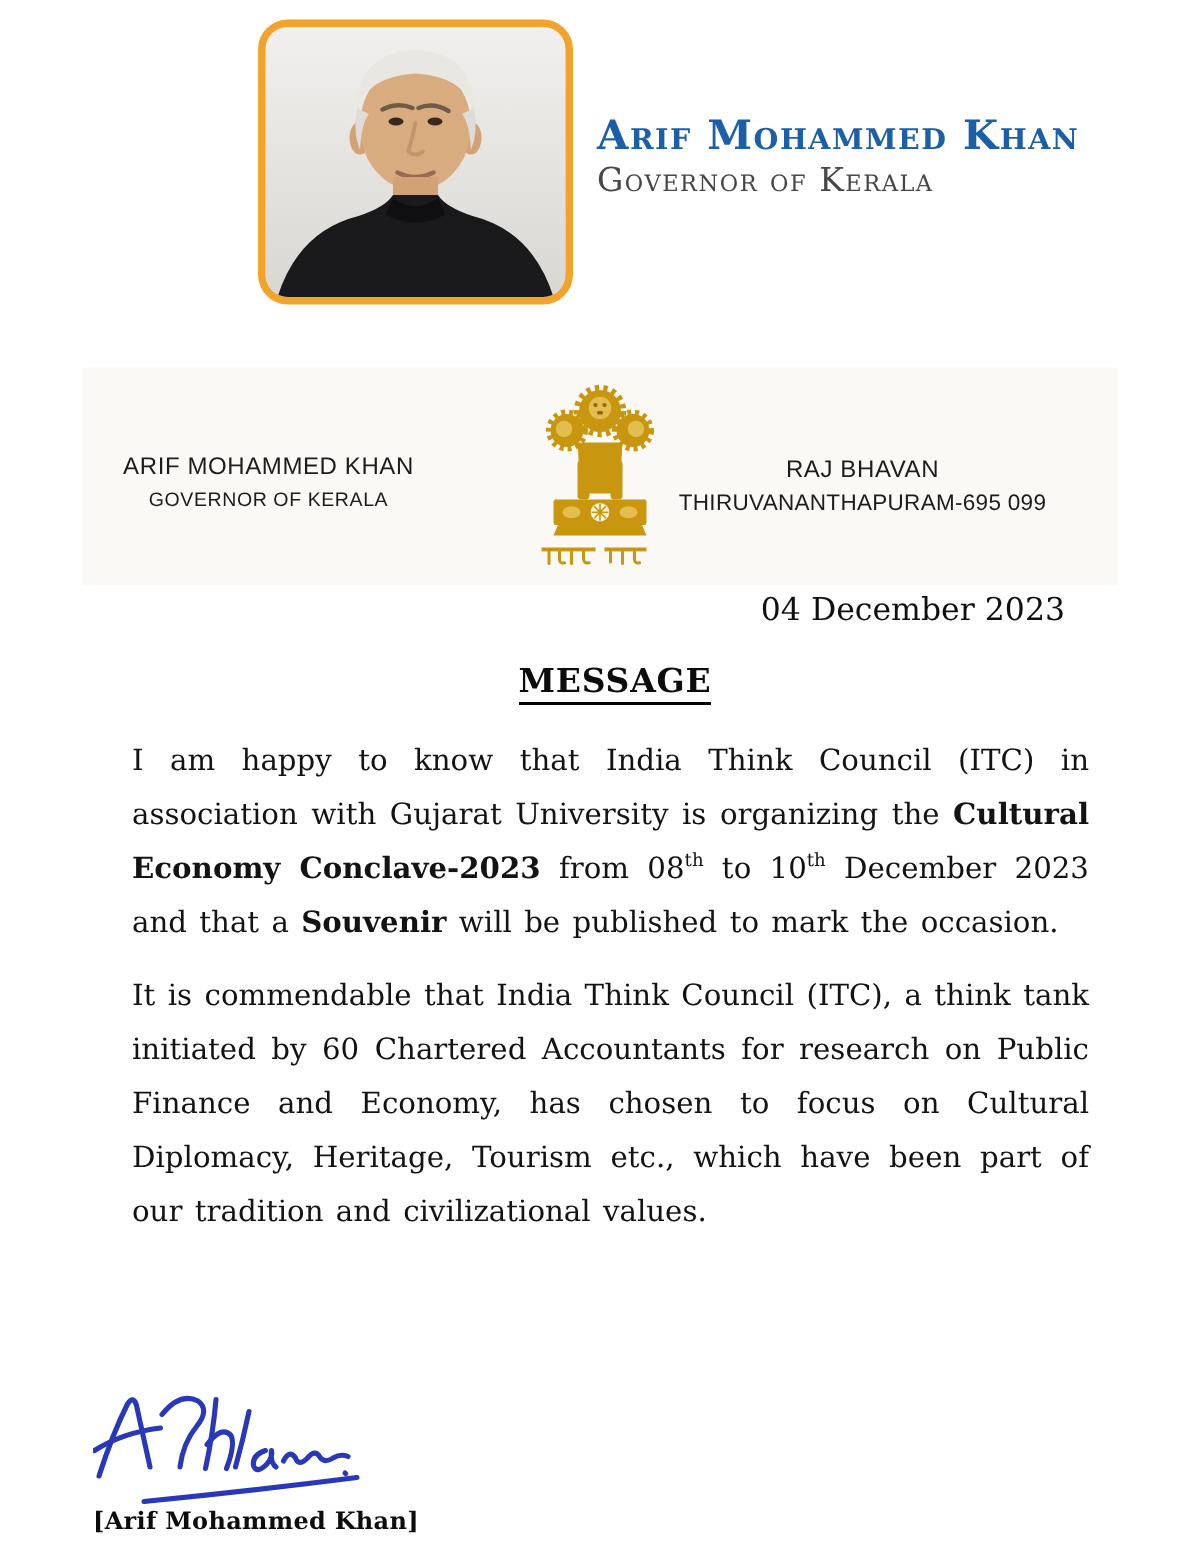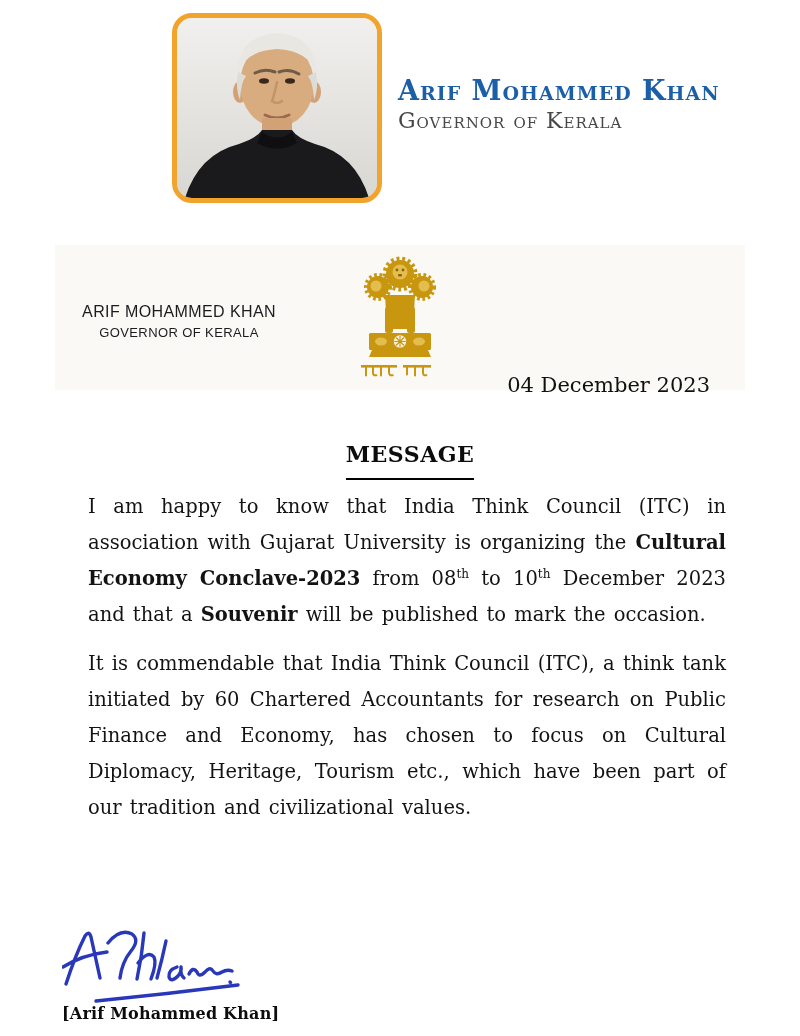--- a/index.html
+++ b/index.html
@@ -42,27 +42,27 @@
   .lh-emblem { position:absolute; left:286px; top:4px; width:118px; height:136px; }
   .lh-right {
     position:absolute; right:30px; top:60px; width:280px; text-align:center;
     font-family:"Liberation Sans", sans-serif; color:#1c1c1e;
   }
   .lh-right .l1 { font-size:16px; letter-spacing:0.4px; }
   .lh-right .l2 { font-size:15px; letter-spacing:0.2px; margin-top:4px; }
 
   
   .date-row {
-    position:absolute; top:373px; right:90px;
+    position:absolute; top:394px; right:90px;
     font-size:21px; color:#101010;
   }
   .heading-row { position:absolute; top:441px; left:0; width:800px; text-align:center; }
   .heading-row span {
     display:inline-block; font-weight:bold; font-size:22px; letter-spacing:0.5px;
-    border-bottom:2.5px solid #000; padding-bottom:11px; color:#0c0c0c;margin-left:20px;
+    border-bottom:2.5px solid #000; padding-bottom:1px; color:#0c0c0c;margin-left:20px;
   }
   .body-text { position:absolute; left:88px; top:489px; width:638px; }
   .body-text p {
     font-size:19.5px; line-height:36px; text-align:justify;
     word-spacing:2px; color:#131313; margin-bottom:13px;
   }
   .body-text p:last-child { margin-bottom:0; }
   .body-text .b { font-weight:bold; }
   .body-text sup { font-size:62%; line-height:0; vertical-align:super; }
 
@@ -150,20 +150,24 @@
         <rect x="20" y="116" width="36" height="2.6"></rect>
         <rect x="62" y="116" width="28" height="2.6"></rect>
       </g>
       <g stroke="#C8960F" stroke-width="2" fill="none" stroke-linecap="round">
         <path d="M25,118.6 v8 M32,118.6 v5 q0,3.4 3.4,2.6 M40,118.6 v8 M48,118.6 v4.6 q0,3.8 3.8,3"></path>
         <path d="M66,118.6 v7 M74,118.6 v8 M82,118.6 v5 q0,3.4 3.4,2.6"></path>
       </g>
     </svg>
   </div>
 
+  <div class="lh-right">
+    <div class="l1">RAJ BHAVAN</div>
+    <div class="l2">THIRUVANANTHAPURAM-695 099</div>
+  </div>
 </div>
 
 <div class="date-row">04 December 2023</div>
 
 <div class="heading-row">
   <span>MESSAGE</span>
 </div>
 
 <div class="body-text">
   <p><span>I am happy to know that India Think Council (ITC) in association with Gujarat University is organizing the </span><span class="b">Cultural Economy Conclave-2023</span><span> from 08</span><sup>th</sup><span> to 10</span><sup>th</sup><span> December 2023 and that a </span><span class="b">Souvenir</span><span> will be published to mark the occasion.</span></p>

